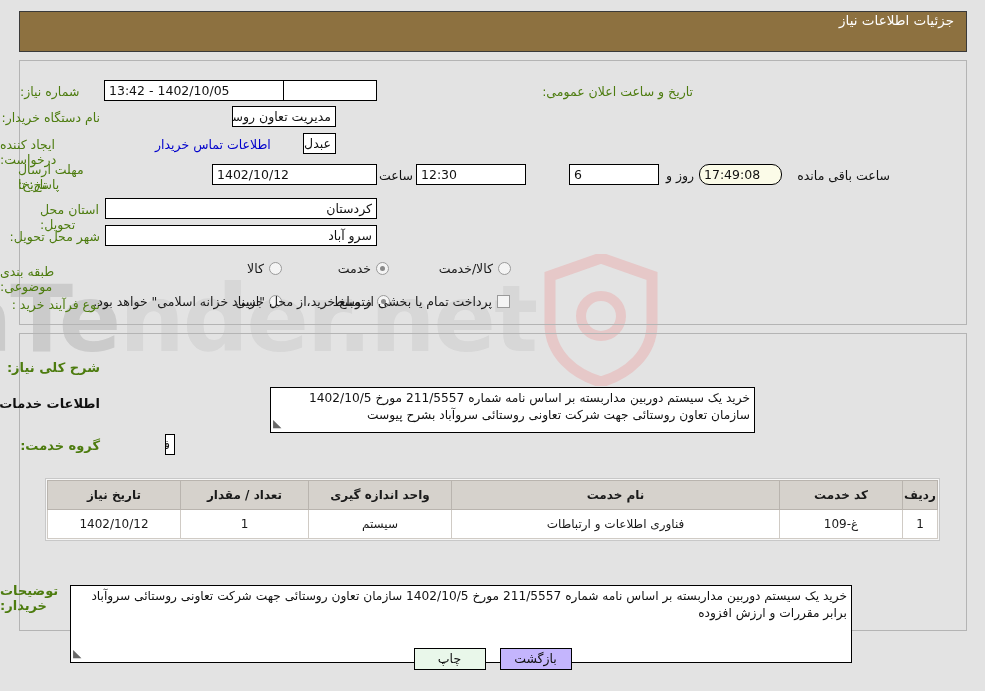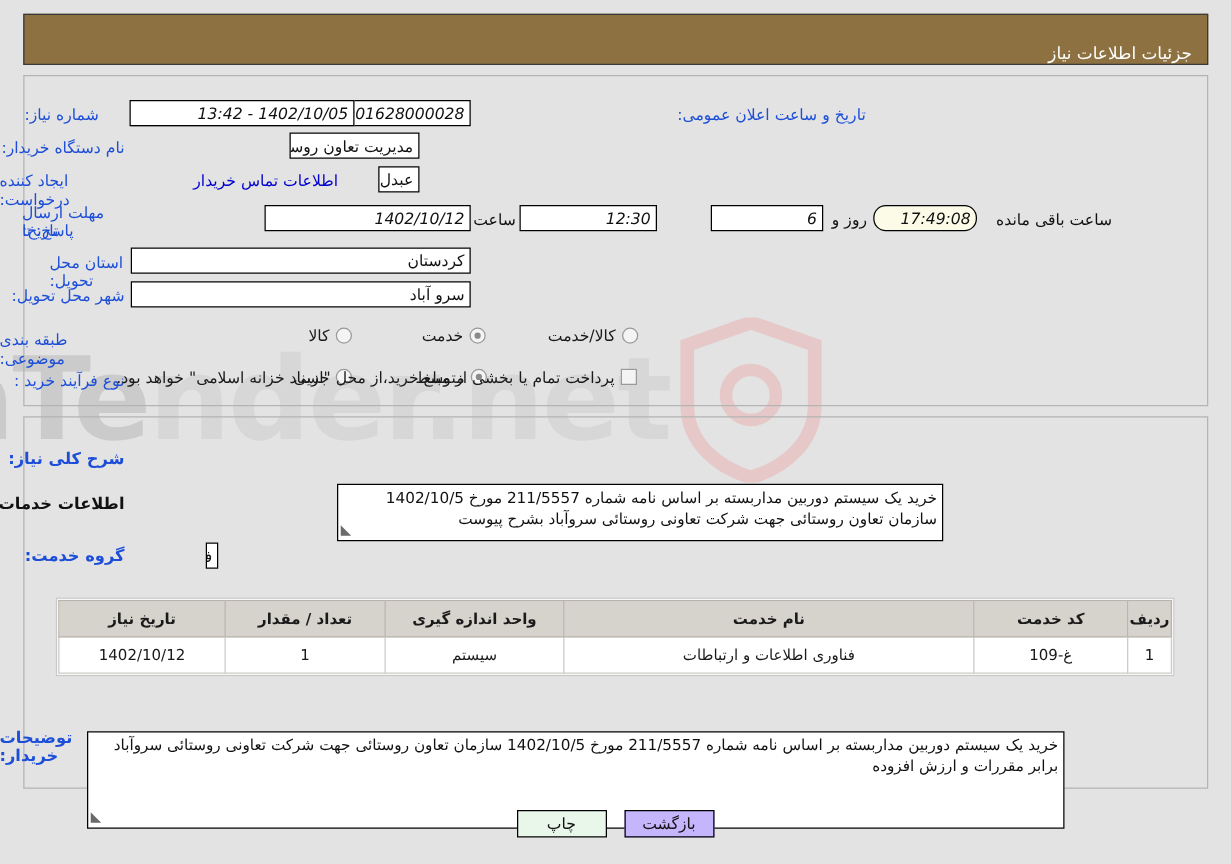--- a/index.html
+++ b/index.html
@@ -61,21 +61,21 @@
   .header-bar {
     position: absolute;
     left: 19px;
     top: 11px;
     width: 948px;
     height: 41px;
     background: #8d7140;
     border: 1px solid #3a3a3a;
     box-sizing: border-box;
     display: flex;
-    align-items: flex-end;
+    align-items: flex-start;
     justify-content: flex-start;
     z-index: 3;
   }
   .header-title {
     color: #ffffff;
     font-size: 13.5px;
     padding-right: 12px;
     white-space: nowrap;
   }
 
@@ -108,39 +108,39 @@
     border: 1px solid #000;
     background: #ffffff;
     height: 21px;
     line-height: 19px;
     font-size: 12.5px;
     padding: 0 4px;
     color: #111;
     overflow: hidden;
     white-space: nowrap;
   }
-  .fld.center { text-align: right; font-style: italic; }
+  .fld.center { text-align: left; }
   .fld.right  { text-align: right; }
   .fld.cream  { background: #fbfbe8; }
 
   .link {
     color: #0000cc;
     font-size: 12.5px;
     white-space: nowrap;
     cursor: pointer;
   }
 
   
   .lblcol {
     position: absolute;
     text-align: left;
     font-size: 12.5px;
     line-height: 15px;
     z-index: 4;
-    color: #1d4ed8;
+    color: #4d7c0f;
   }
 
   
   .radio {
     display: inline-block;
     width: 13px;
     height: 13px;
     border-radius: 50%;
     border: 1px solid #9a9a9a;
     background: #f4f4f4;

